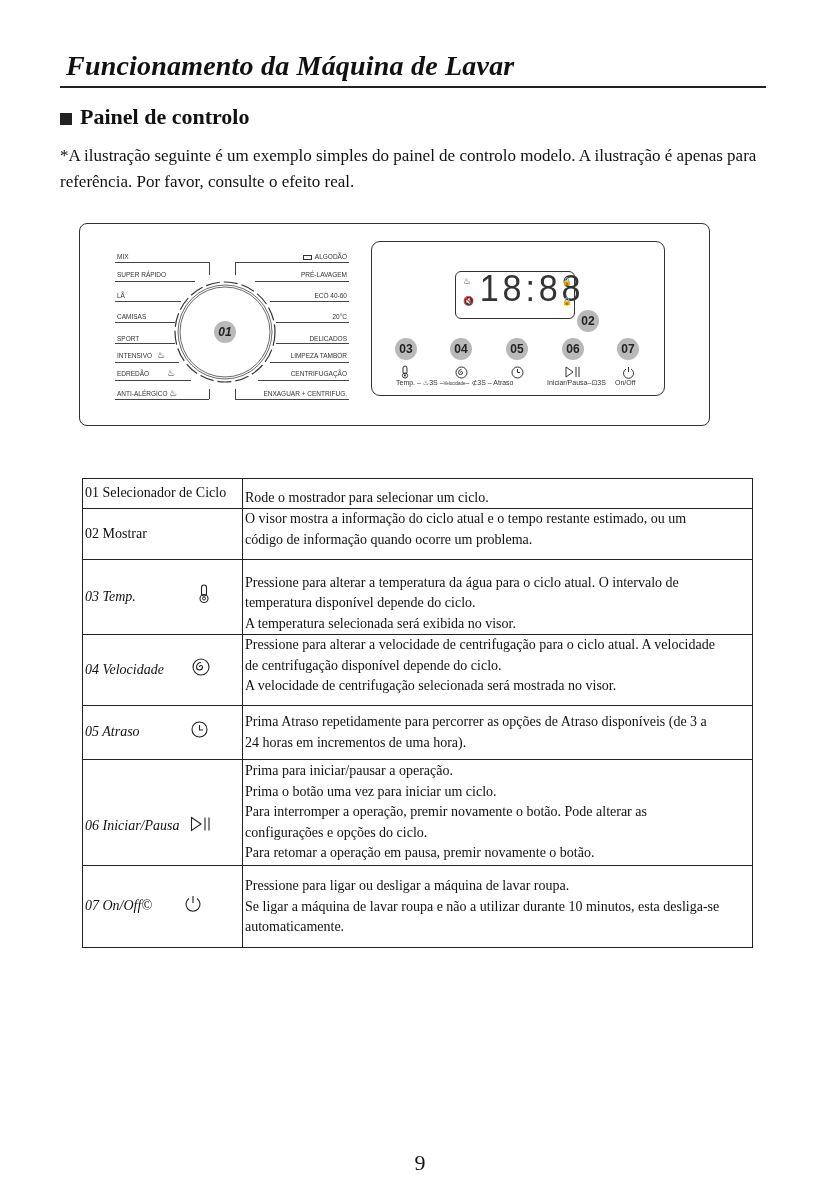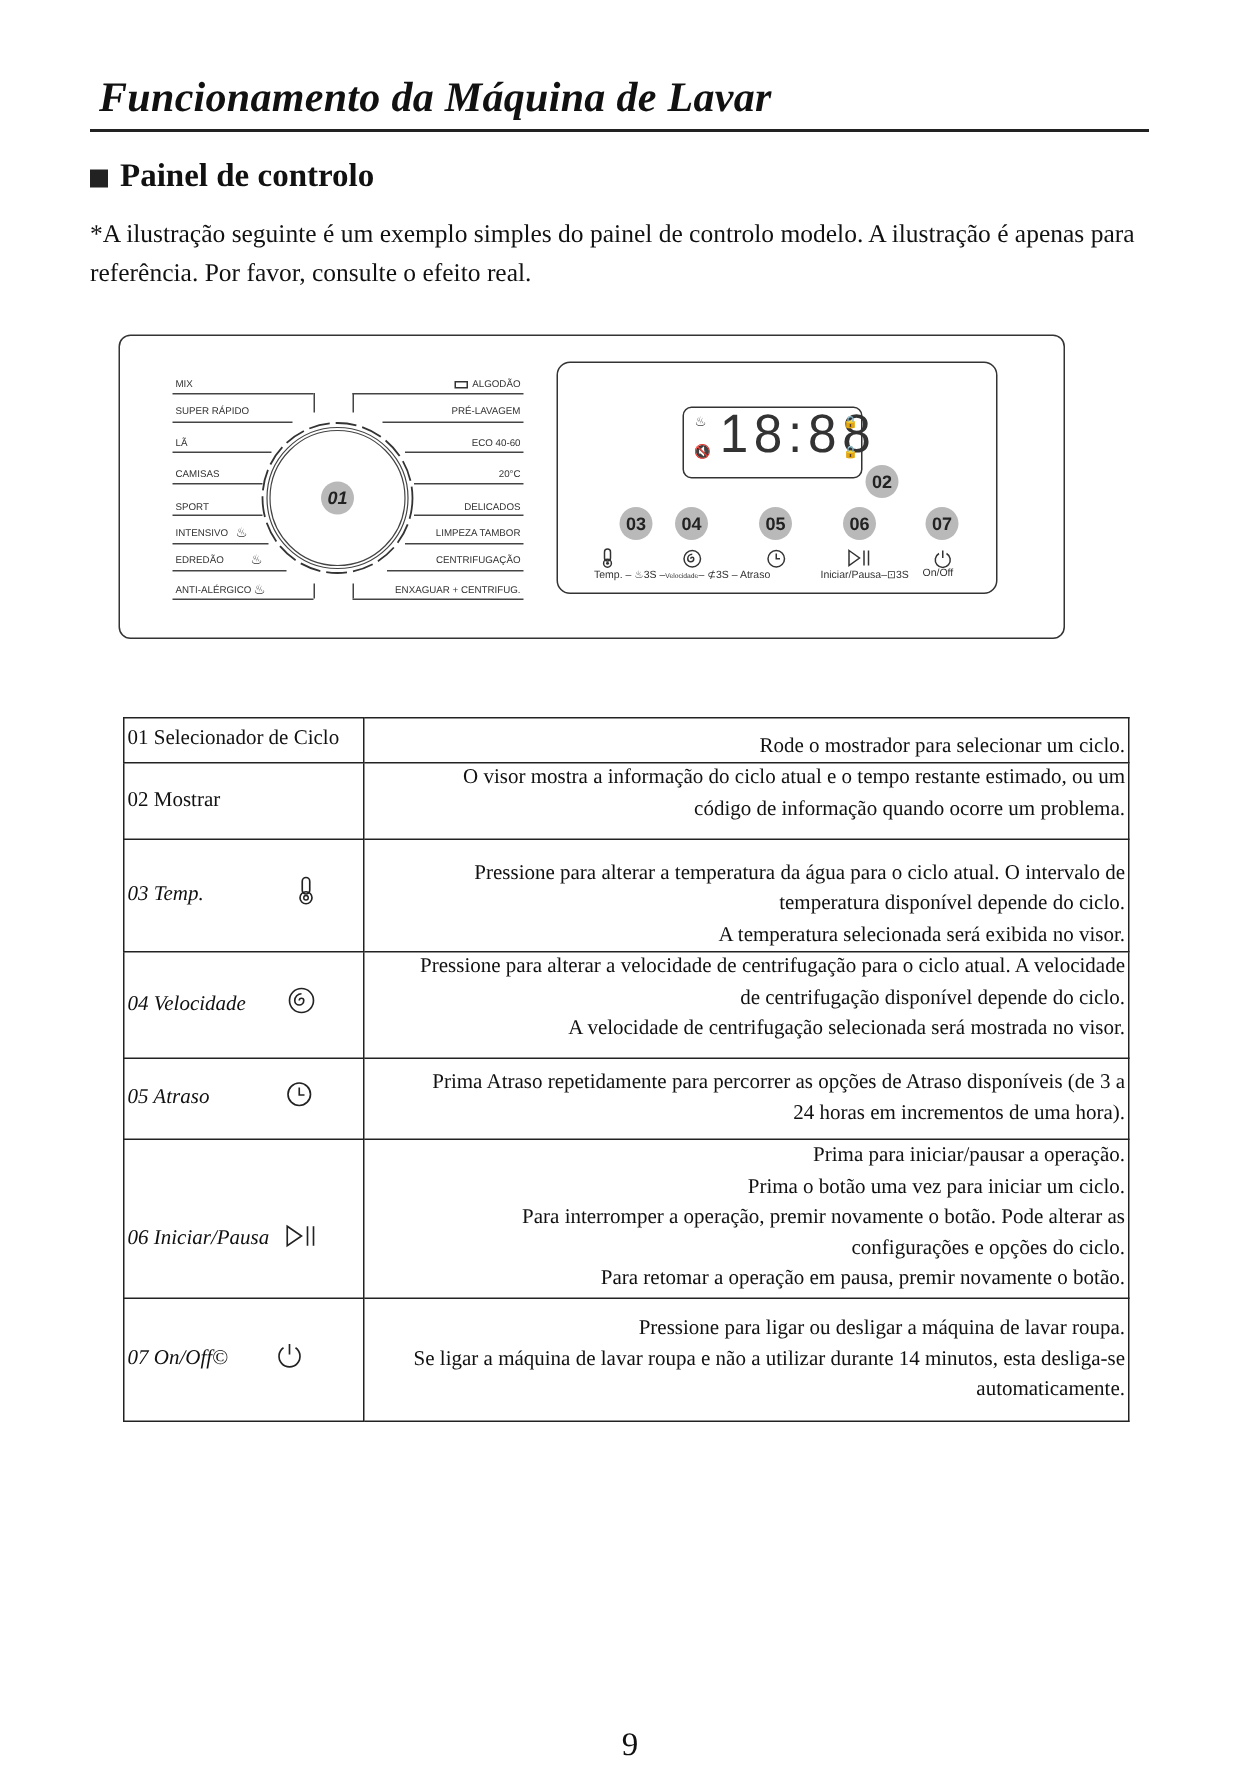--- a/index.html
+++ b/index.html
@@ -31,21 +31,21 @@
   .btn-label { font-family:"Liberation Sans","DejaVu Sans",sans-serif; font-size:7px; color:#333; white-space:nowrap; }
   .btn-label-tiny { font-size:4.5px; }
 
   
   .tbl { left:82px; top:478px; width:671px; border-collapse:collapse; font-size:14px; }
   .tbl td { border:1.2px solid #222; padding:0 2px; vertical-align:middle; line-height:20.5px; }
   .tbl td.c1 { width:155px; white-space:nowrap; }
   .c1-inner { display:flex; align-items:center;font-style:italic; }
   .c1-inner .ticon { margin-left:auto; margin-right:30px; font-family:"DejaVu Sans",sans-serif; font-size:15px; }
   .tbl td.c2 { }
-  .line { display:block;text-align:right; }
+  .line { display:block; }
 
   .page-num { left:0; width:840px; top:1150px; text-align:center; font-size:22px; }
 </style>
 </head>
 <body>
 
 <div class="abs page-title">Funcionamento da Máquina de Lavar</div>
 <div class="abs title-rule"></div>
 
 <div class="abs section-heading">
@@ -125,21 +125,21 @@
 <div class="abs inner-panel"></div>
 
 <div class="abs display-box"></div>
 <div class="abs" style="left:463px;top:276px;font-size:9px;color:#444;">♨</div>
 <div class="abs" style="left:463px;top:296px;font-size:9px;color:#444;">🔇</div>
 <div class="abs seg-text" style="left:477px;top:268px;">18:88</div>
 <div class="abs" style="left:562px;top:277px;font-size:8px;color:#444;">🔒</div>
 <div class="abs" style="left:562px;top:297px;font-size:8px;color:#444;">🔒</div>
 <div class="abs badge" style="left:577px;top:310px;">02</div>
 
-<div class="abs badge" style="left:395px;top:338px;margin-left:18px;">03</div>
+<div class="abs badge" style="left:395px;top:338px;">03</div>
 <div class="abs badge" style="left:450px;top:338px;">04</div>
 <div class="abs badge" style="left:506px;top:338px;">05</div>
 <div class="abs badge" style="left:562px;top:338px;">06</div>
 <div class="abs badge" style="left:617px;top:338px;">07</div>
 
 <div class="abs btn-icon" style="left:400px;top:365px;">
   <svg width="10" height="14" viewBox="0 0 10 14">
       <rect x="3" y="1" width="4" height="8" rx="2" fill="none" stroke="#333" stroke-width="1"></rect>
       <circle cx="5" cy="10.5" r="2.6" fill="none" stroke="#333" stroke-width="1"></circle>
       <circle cx="5" cy="10.5" r="1" fill="#333"></circle>
@@ -270,20 +270,20 @@
       <div class="c1-inner">
             <span>07 On/Off©</span>
         <span class="ticon" style="margin-right:38px;"><svg width="18" height="18" viewBox="0 0 18 18">
                 <path d="M5 3.5 A7 7 0 1 0 13 3.5" fill="none" stroke="#222" stroke-width="1.1"></path>
                 <line x1="9" y1="1" x2="9" y2="8" stroke="#222" stroke-width="1.1"></line>
               </svg></span>
       </div>
     </td>
     <td class="c2" style="vertical-align:top;padding-top:10px;">
       <span class="line">Pressione para ligar ou desligar a máquina de lavar roupa.</span>
-      <span class="line">Se ligar a máquina de lavar roupa e não a utilizar durante 14 minutos, esta desliga-se</span>
+      <span class="line">Se ligar a máquina de lavar roupa e não a utilizar durante 10 minutos, esta desliga-se</span>
       <span class="line">automaticamente.</span>
     </td>
   </tr>
 </tbody>
   </table>
 
 <div class="abs page-num">9</div>
 
 </body></html>

